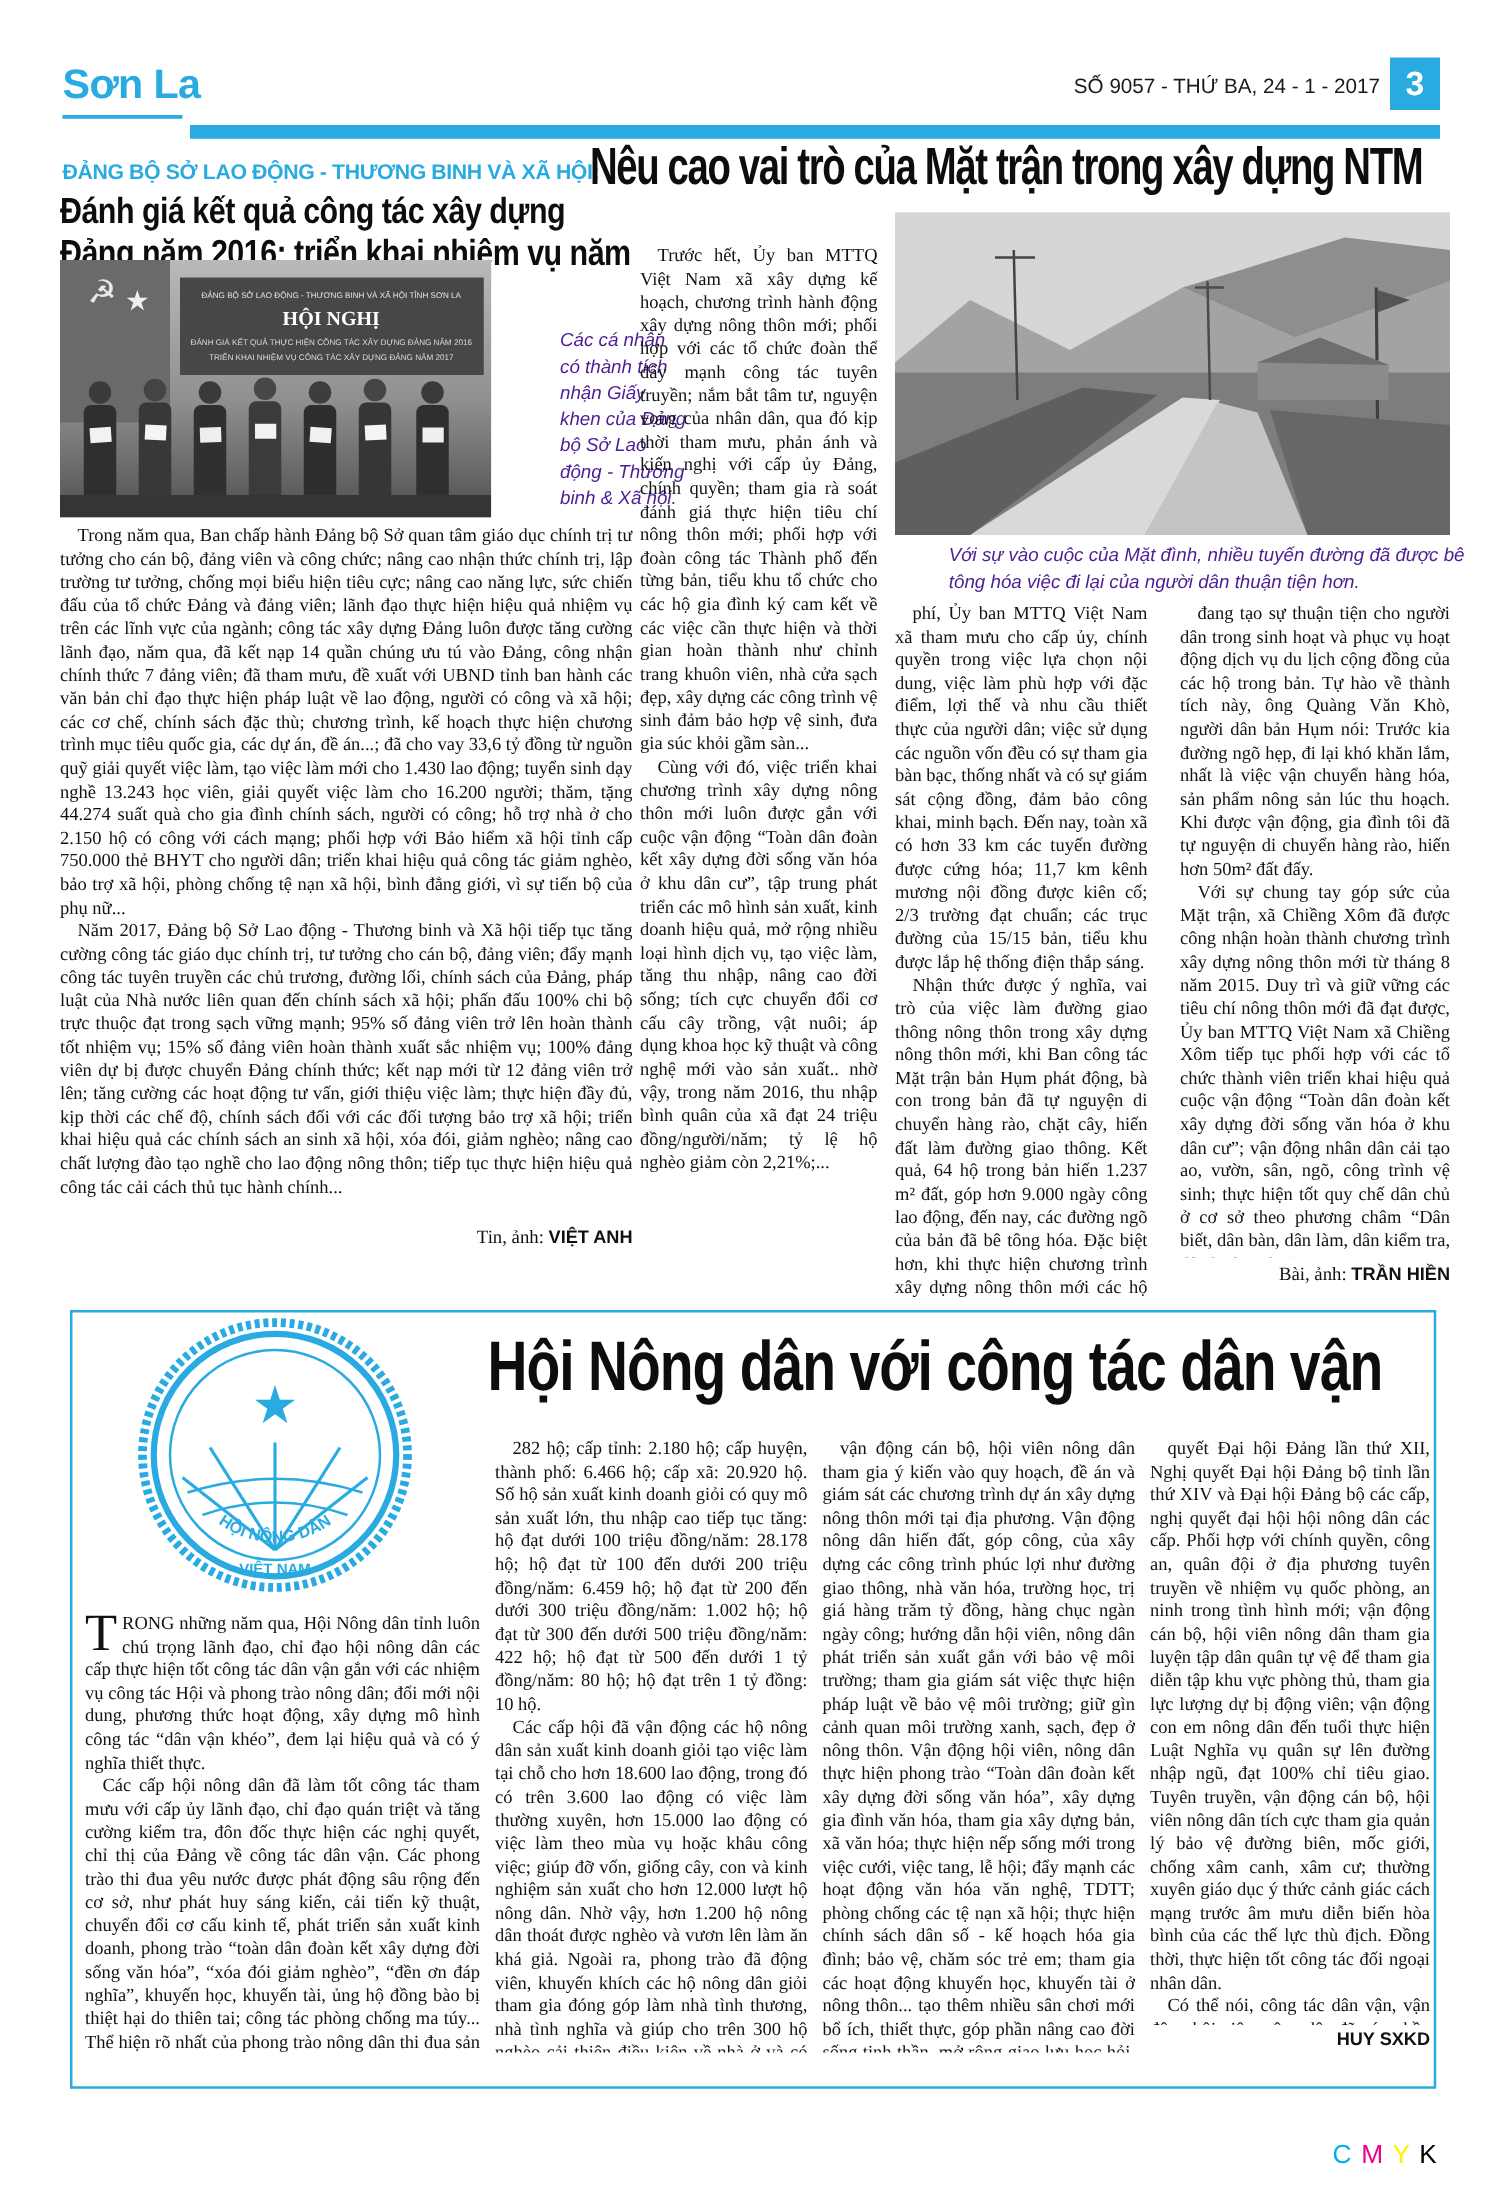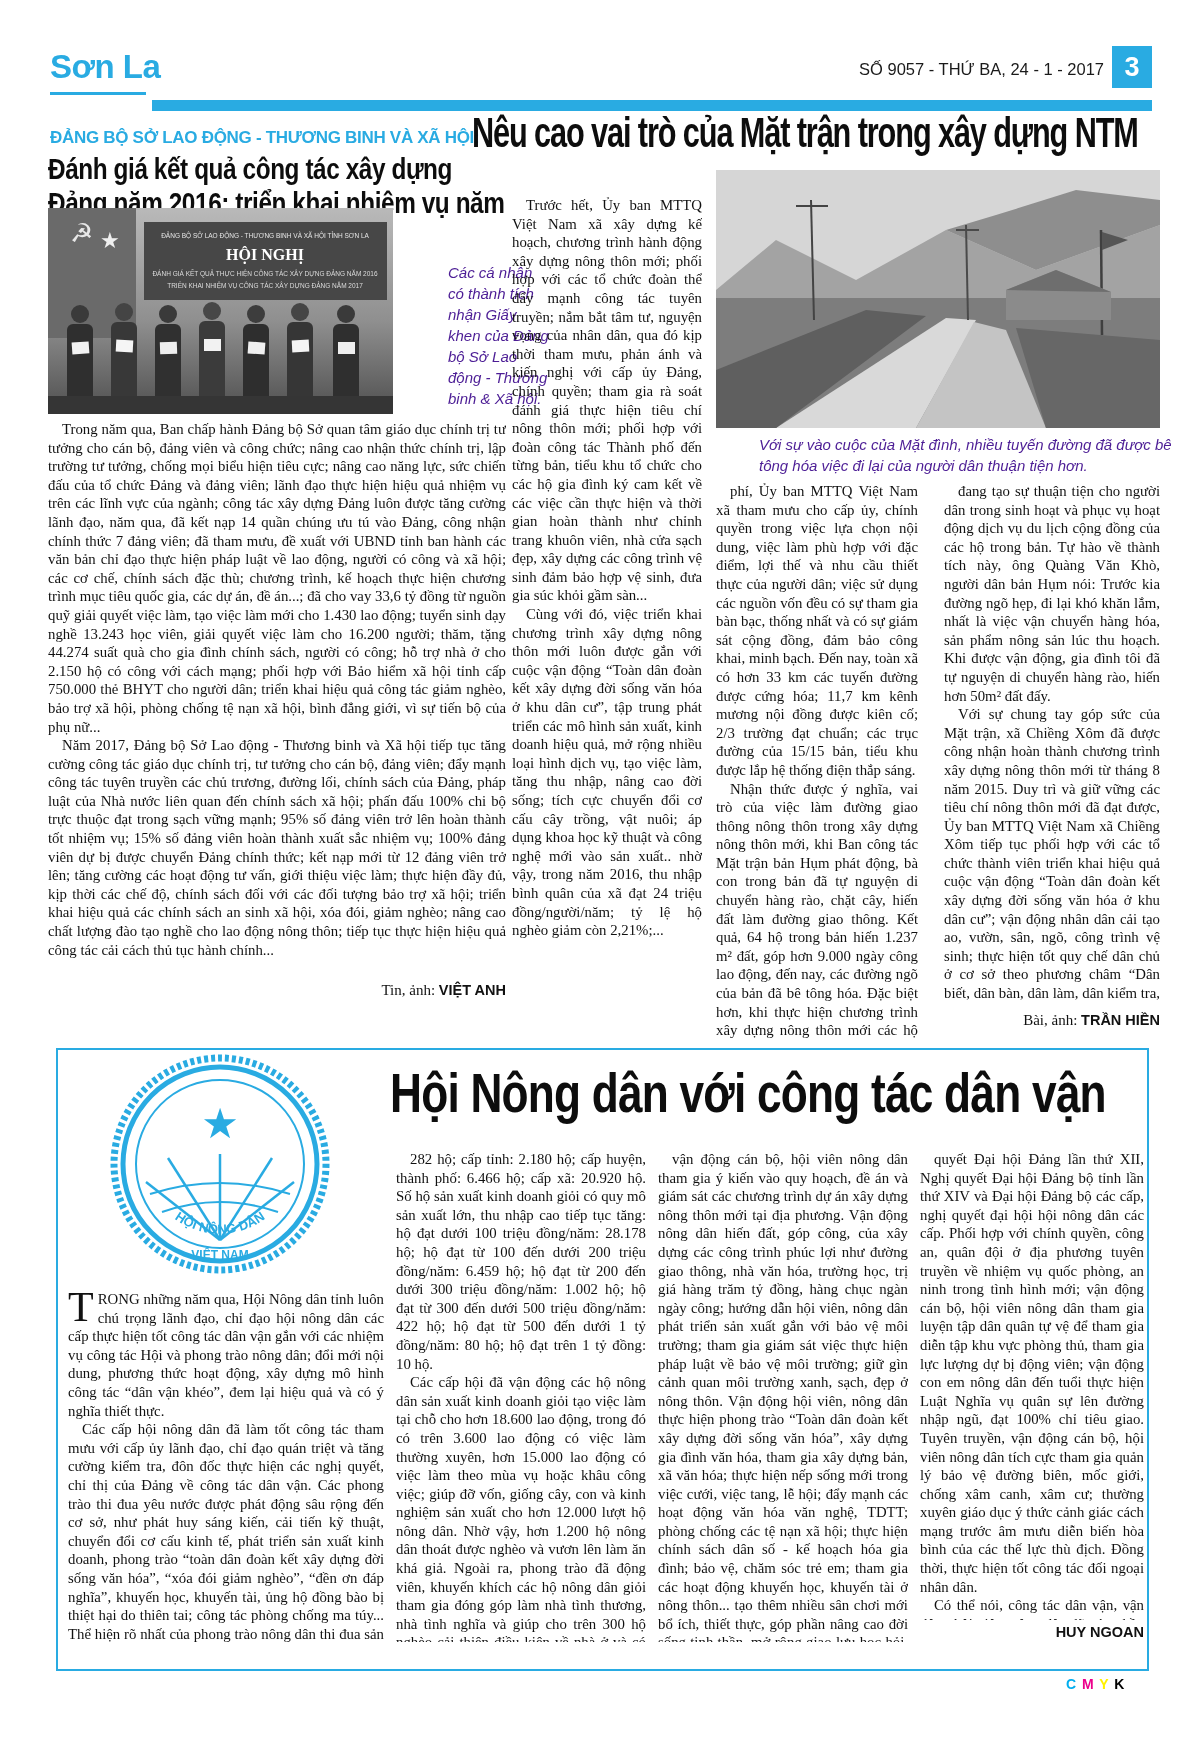--- a/index.html
+++ b/index.html
@@ -37,22 +37,22 @@
   .caption{font-family:"Liberation Sans",sans-serif;font-weight:normal;
            font-style:italic;font-size:15px;line-height:21px;color:#4c1d95;margin-left:43px;}
   .byline{font-size:15px;text-align:right;}
   .byline b{font-family:Liberation Sans, sans-serif;font-size:14.5px;}
   
   .photo{background:#c9c9c9;overflow:hidden;}
   
   .bottombox{left:56px;top:1048px;width:1089px;height:619px;
              border:2px solid #29ABE2;}
   
-  .cmyk{left:1066px;top:1676px;font-family:"Liberation Sans",sans-serif;
-        font-weight:bold;font-size:14px;letter-spacing:1px;}
+  .cmyk{left:1066px;top:1712px;font-family:"Liberation Sans",sans-serif;
+        font-weight:normal;font-size:21px;letter-spacing:1px;}
   .cmyk .c{color:#00AEEF}.cmyk .m{color:#EC008C}.cmyk .y{color:#FFF200}.cmyk .k{color:#000}
 </style>
 </head>
 <body>
 
 <div class="abs masthead">Sơn La</div>
 <div class="abs masthead-rule"></div>
 <div class="abs head-bar"></div>
 <div class="abs issue">SỐ 9057 - THỨ BA, 24 - 1 - 2017</div>
 <div class="abs pagebox">3</div>
@@ -211,21 +211,21 @@
     <p class="para">Các cấp hội đã vận động các hộ nông dân sản xuất kinh doanh giỏi tạo việc làm tại chỗ cho hơn 18.600 lao động, trong đó có trên 3.600 lao động có việc làm thường xuyên, hơn 15.000 lao động có việc làm theo mùa vụ hoặc khâu công việc; giúp đỡ vốn, giống cây, con và kinh nghiệm sản xuất cho hơn 12.000 lượt hộ nông dân. Nhờ vậy, hơn 1.200 hộ nông dân thoát được nghèo và vươn lên làm ăn khá giả. Ngoài ra, phong trào đã động viên, khuyến khích các hộ nông dân giỏi tham gia đóng góp làm nhà tình thương, nhà tình nghĩa và giúp cho trên 300 hộ nghèo cải thiện điều kiện về nhà ở và có thêm nguồn lực để phát triển sản xuất.</p>
   </div>
 <div class="abs bodycol" style="left:658px;top:1150px;width:250px;height:492px;">
     <p class="para">vận động cán bộ, hội viên nông dân tham gia ý kiến vào quy hoạch, đề án và giám sát các chương trình dự án xây dựng nông thôn mới tại địa phương. Vận động nông dân hiến đất, góp công, của xây dựng các công trình phúc lợi như đường giao thông, nhà văn hóa, trường học, trị giá hàng trăm tỷ đồng, hàng chục ngàn ngày công; hướng dẫn hội viên, nông dân phát triển sản xuất gắn với bảo vệ môi trường; tham gia giám sát việc thực hiện pháp luật về bảo vệ môi trường; giữ gìn cảnh quan môi trường xanh, sạch, đẹp ở nông thôn. Vận động hội viên, nông dân thực hiện phong trào “Toàn dân đoàn kết xây dựng đời sống văn hóa”, xây dựng gia đình văn hóa, tham gia xây dựng bản, xã văn hóa; thực hiện nếp sống mới trong việc cưới, việc tang, lễ hội; đẩy mạnh các hoạt động văn hóa văn nghệ, TDTT; phòng chống các tệ nạn xã hội; thực hiện chính sách dân số - kế hoạch hóa gia đình; bảo vệ, chăm sóc trẻ em; tham gia các hoạt động khuyến học, khuyến tài ở nông thôn... tạo thêm nhiều sân chơi mới bổ ích, thiết thực, góp phần nâng cao đời sống tinh thần, mở rộng giao lưu học hỏi, hiểu biết giữa các dân tộc.</p>
   </div>
 <div class="abs bodycol" style="left:920px;top:1150px;width:224px;height:470px;">
     <p class="para">quyết Đại hội Đảng lần thứ XII, Nghị quyết Đại hội Đảng bộ tỉnh lần thứ XIV và Đại hội Đảng bộ các cấp, nghị quyết đại hội hội nông dân các cấp. Phối hợp với chính quyền, công an, quân đội ở địa phương tuyên truyền về nhiệm vụ quốc phòng, an ninh trong tình hình mới; vận động cán bộ, hội viên nông dân tham gia luyện tập dân quân tự vệ để tham gia diễn tập khu vực phòng thủ, tham gia lực lượng dự bị động viên; vận động con em nông dân đến tuổi thực hiện Luật Nghĩa vụ quân sự lên đường nhập ngũ, đạt 100% chỉ tiêu giao. Tuyên truyền, vận động cán bộ, hội viên nông dân tích cực tham gia quản lý bảo vệ đường biên, mốc giới, chống xâm canh, xâm cư; thường xuyên giáo dục ý thức cảnh giác cách mạng trước âm mưu diễn biến hòa bình của các thế lực thù địch. Đồng thời, thực hiện tốt công tác đối ngoại nhân dân.</p>
     <p class="para">Có thể nói, công tác dân vận, vận động hội viên, nông dân đã góp phần rất lớn trong việc nâng cao nhận thức chính trị cho hội viên, nông dân về chấp hành các chủ trương của Đảng, chính sách, pháp luật của Nhà nước; nâng cao năng lực tập hợp, vận động, phát huy dân chủ, sức sáng tạo của hội viên, nông dân. Tiếp tục đẩy mạnh các phong trào thi đua yêu nước, phong trào nông dân sản xuất, kinh doanh giỏi, thực hiện hiệu quả các chương trình, đề án phát triển kinh tế, văn hóa, xã hội ở nông thôn, xây dựng nông thôn mới trong giai đoạn hiện nay □</p>
   </div>
 <div class="abs byline" style="left:920px;top:1624px;width:224px;">
-  <b>HUY NGOAN</b>
+  <b>HUY SXKD</b>
 </div>
 
 <div class="abs cmyk">
   <span class="c">C</span>
   <span class="m">M</span>
   <span class="y">Y</span>
   <span class="k">K</span>
 </div>
 
 </body></html>

